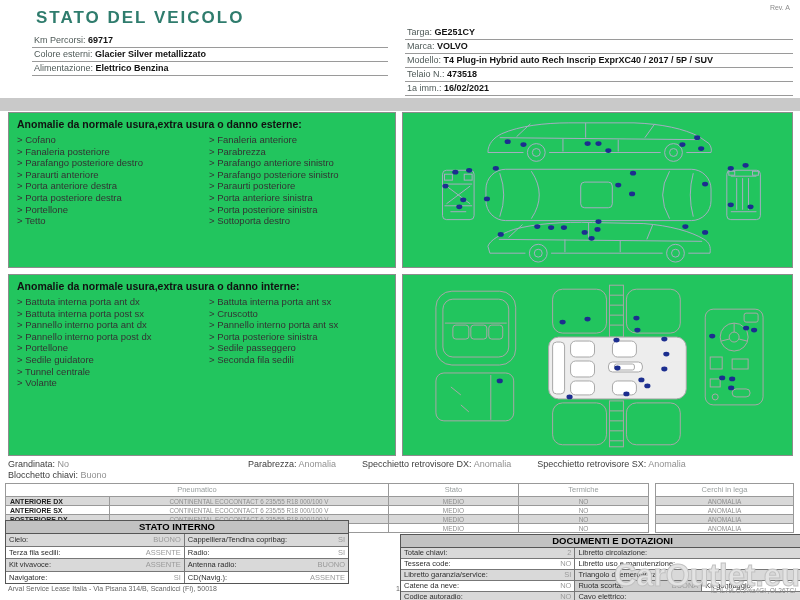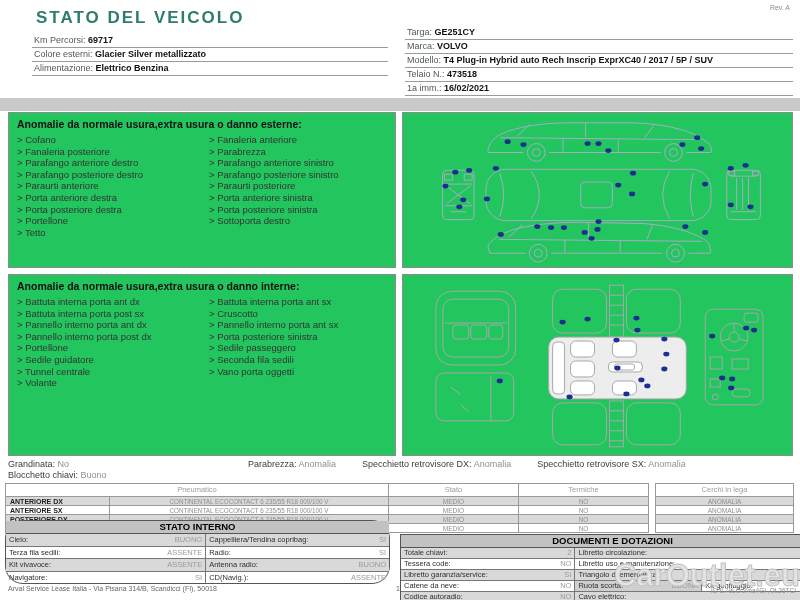--- a/index.html
+++ b/index.html
@@ -52,21 +52,21 @@
   .mini-head { background:#c2c2c2; border-bottom:1px solid #555; text-align:center;
                font-size:9.5px; font-weight:bold; color:#000; height:12px; line-height:12px; }
   .mrow { display:flex; border-bottom:1px solid #777; }
   .mrow:last-child { border-bottom:none; }
   .mrow.alt { background:#d9d9d9; }
   .mcell { box-sizing:border-box; display:flex; justify-content:space-between;
            padding:0 3px; overflow:hidden; white-space:nowrap; }
   .mcell + .mcell { border-left:1px solid #777; }
   .m-lbl { font-size:7.5px; color:#2e2e2e; }
   .m-val { font-size:7.5px; color:#9a9a9a; }
-  .mini-left { left:5px; width:385px;border-radius:18px; }
+  .mini-left { left:5px; width:344px; }
   .mini-left .mrow { height:11.5px; line-height:11.5px; }
   .mini-left .c1 { width:52%; } .mini-left .c2 { width:48%; }
   .mini-right { left:400px; width:425px;margin-top:14px; }
   .mini-right .mrow { height:10px; line-height:10px; }
   .mini-right .c1 { width:41%; } .mini-right .c2 { width:59%; }
   .mini-right .c3a { width:41%; } .mini-right .c3b { width:30%; background:#cfcfcf; }
   .mini-right .c3c { width:29%; }
 
   
   .footer-left { position:absolute; left:8px; top:585px; font-size:7px; color:#666; }
@@ -101,21 +101,20 @@
   </div>
 
   <div class="grayband"></div>
 
   <div class="box" style="left:8px; top:112px; width:388px; height:156px;">
     <div class="box-title">Anomalie da normale usura,extra usura o danno esterne:</div>
     <div class="cols">
       <ul class="anoms">
           <li>Cofano</li>
           <li>Fanaleria posteriore</li>
-          <li>Parafango anteriore destro</li>
           <li>Parafango posteriore destro</li>
           <li>Paraurti anteriore</li>
           <li>Porta anteriore destra</li>
           <li>Porta posteriore destra</li>
           <li>Portellone</li>
           <li>Tetto</li>
         </ul>
       <ul class="anoms">
           <li>Fanaleria anteriore</li>
           <li>Parabrezza</li>
@@ -209,21 +208,20 @@
           <li>Tunnel centrale</li>
           <li>Volante</li>
         </ul>
       <ul class="anoms">
           <li>Battuta interna porta ant sx</li>
           <li>Cruscotto</li>
           <li>Pannello interno porta ant sx</li>
           <li>Porta posteriore sinistra</li>
           <li>Sedile passeggero</li>
           <li>Seconda fila sedili</li>
-          <li>Vano porta oggetti</li>
         </ul>
     </div>
   </div>
 
   <div class="box" style="left:402px; top:274px; width:391px; height:182px;">
     <svg class="diagram" width="389" height="180" viewBox="0 0 390 180">
       <g stroke="#a8a8a8" fill="none" stroke-width="1">
         <rect x="33" y="16" width="80" height="74" rx="16"></rect>
         <rect x="40" y="24" width="66" height="58" rx="10"></rect>
         <path d="M42,48 L104,48"></path>

